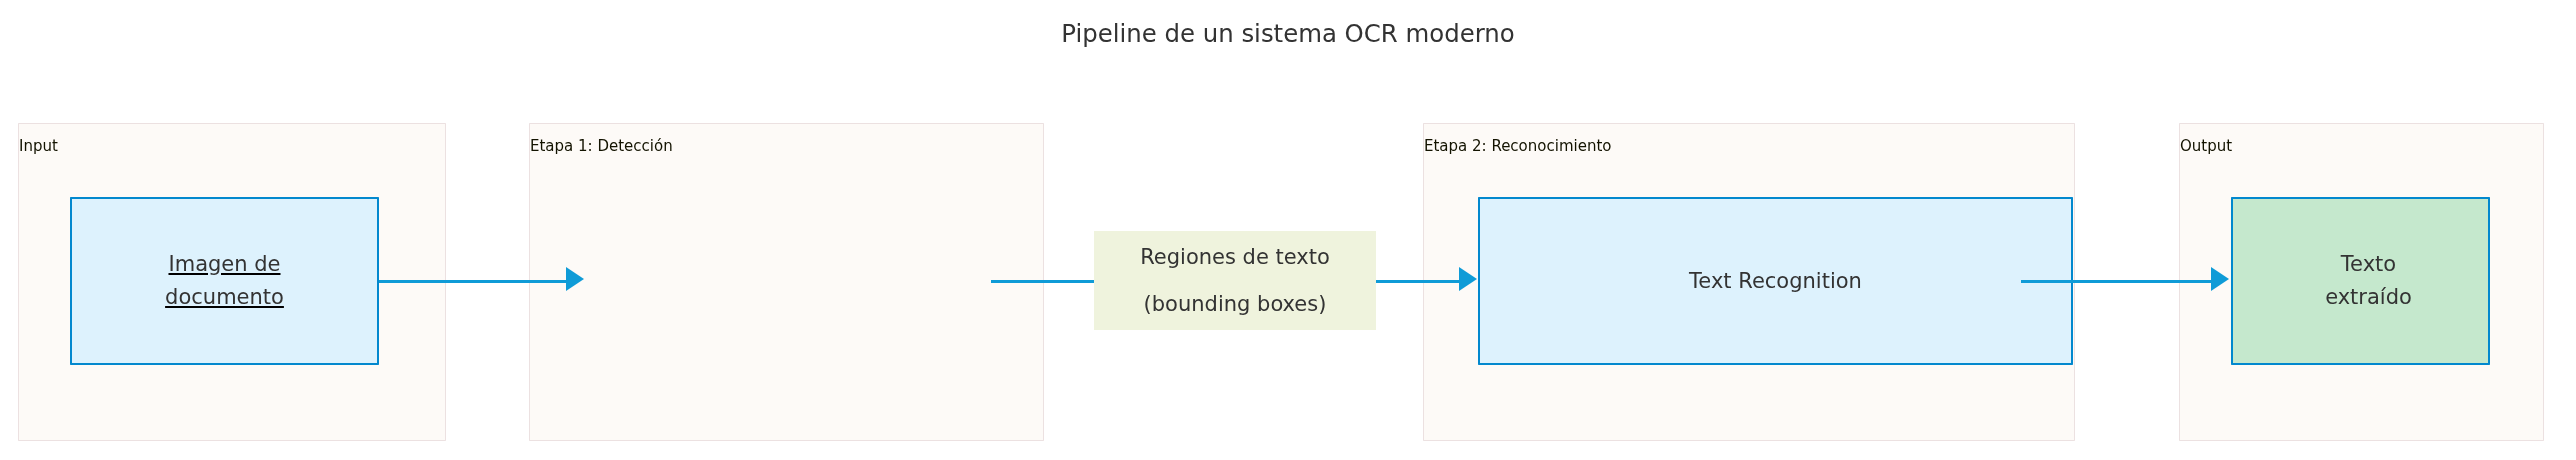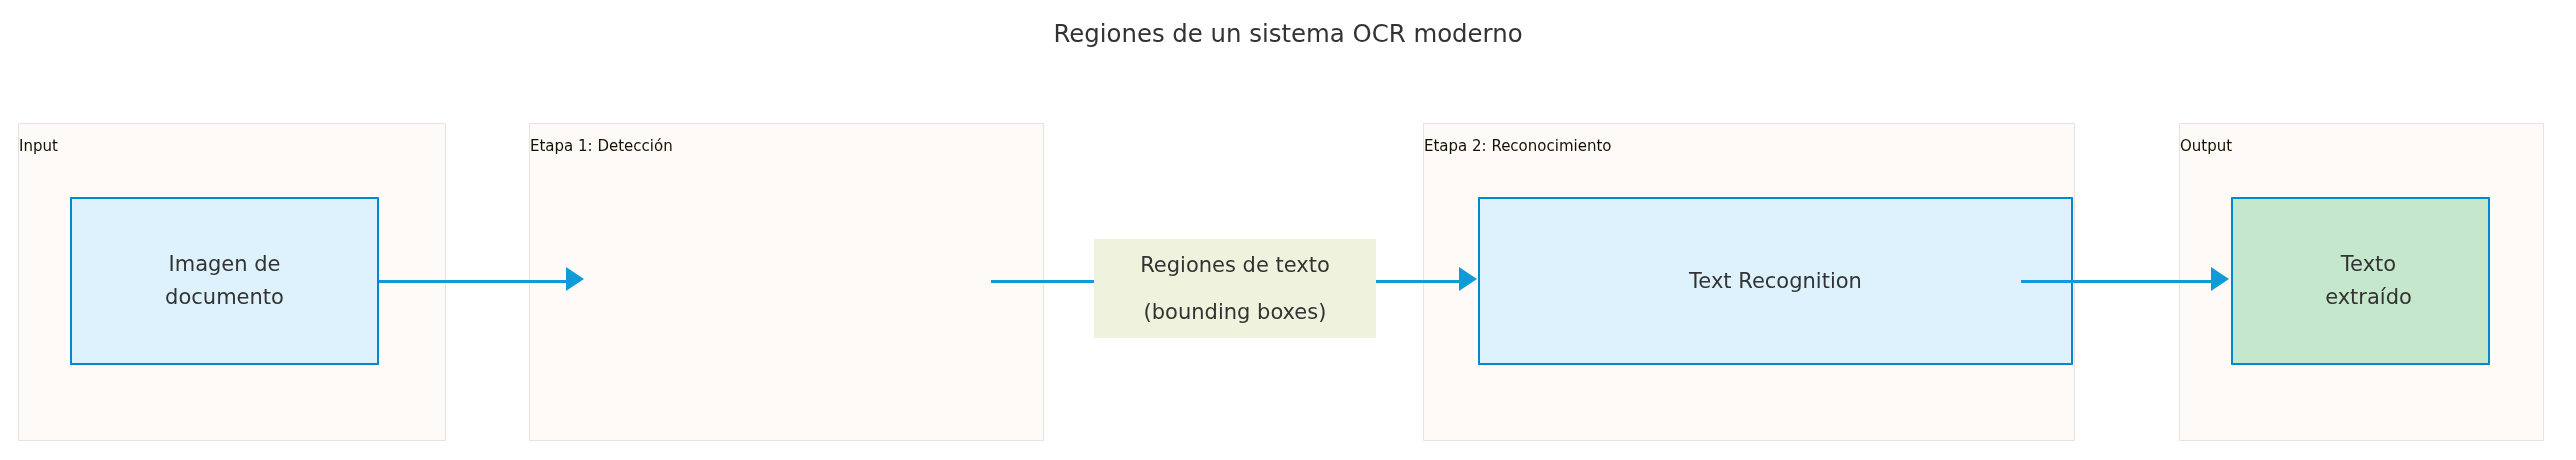--- a/index.html
+++ b/index.html
@@ -91,41 +91,40 @@
 
   
   #edge-label-regiones {
     position: absolute;
     background: #eff3dd;
     display: flex;
     flex-direction: column;
     align-items: center;
     justify-content: center;
     box-sizing: border-box;
-    margin-top: 8px;
   }
   #edge-label-regiones .edge-label-text {
     font-size: 21px;
     line-height: 47px;
     color: #333333;
     text-align: center;
     white-space: nowrap;
   }
 </style>
 </head>
 <body>
 
 <div id="canvas">
 
-  <div id="diagram-title">Regiones de un sistema OCR moderno</div>
+  <div id="diagram-title">Pipeline de un sistema OCR moderno</div>
 
   <div class="cluster" style="left:18px; top:123px; width:428px; height:318px;">
     <div class="cluster-label">Input</div>
   </div>
-  <div class="node blue" style="left:70px; top:197px; width:309px; height:168px;">
+  <div class="node blue" style="left:70px; top:197px; width:309px; height:168px;text-decoration:underline;">
     <div class="node-text">Imagen de</div>
     <div class="node-text">documento</div>
   </div>
 
   <div class="cluster" style="left:529px; top:123px; width:515px; height:318px;">
     <div class="cluster-label">Etapa 1: Detección</div>
   </div>
 
   <div class="cluster" style="left:1423px; top:123px; width:652px; height:318px;">
     <div class="cluster-label">Etapa 2: Reconocimiento</div>

